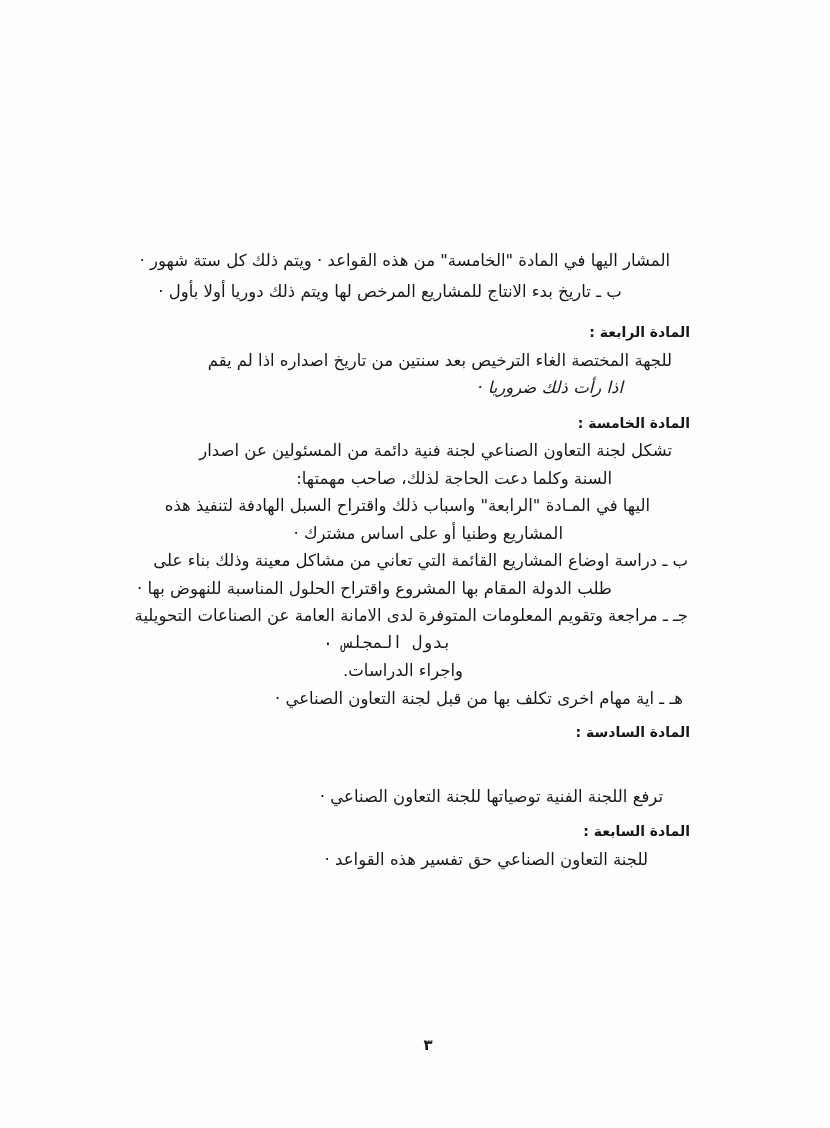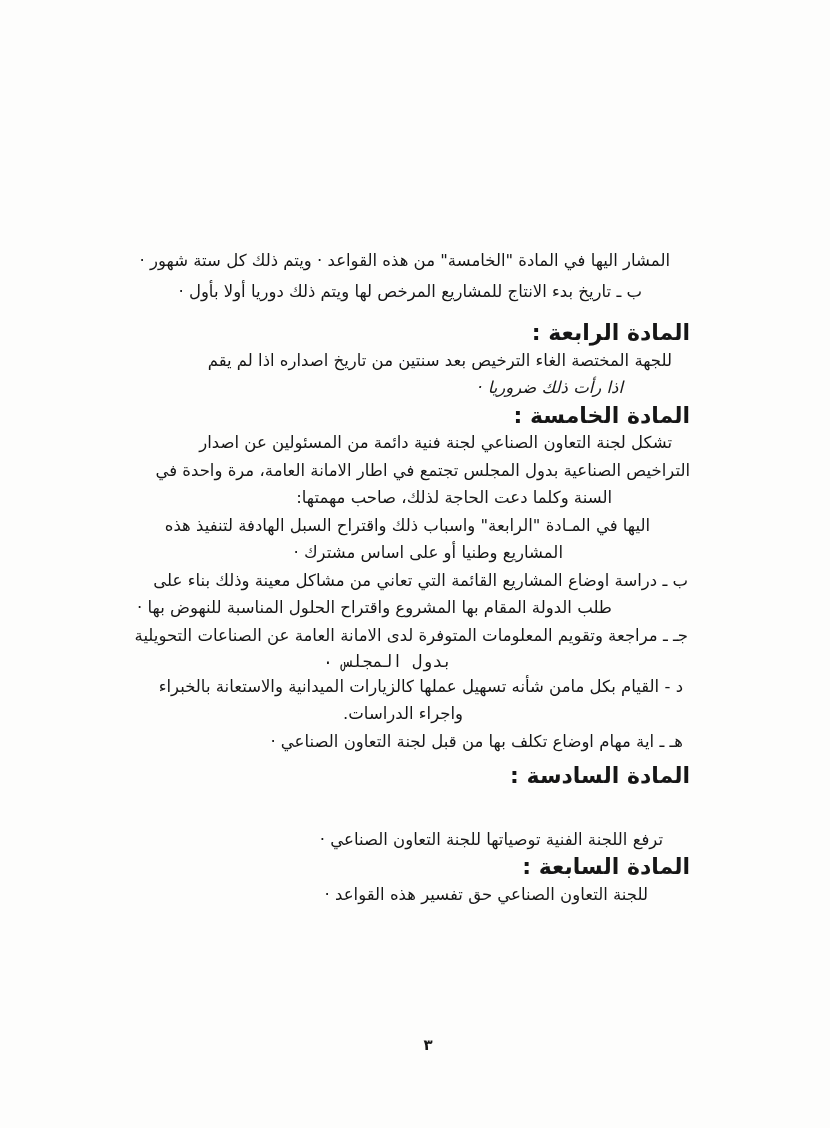--- a/index.html
+++ b/index.html
@@ -20,39 +20,39 @@
     direction: rtl;
   }
   .line {
     font-size: 16.5px;
     line-height: 27.5px;
     white-space: nowrap;
     text-align: right;
   }
   .heading {
     font-weight: bold;
-    font-size: 22px;
+    font-size: 14px;
   }
   
   .i20  { padding-right: 20px; }
-  .i48  { padding-right: 48px; }
+  .i48  { padding-right: 48px; text-align: center; }
   .i18  { padding-right: 18px; }
   .i67  { padding-right: 67px; font-style: italic; }
   .i78  { padding-right: 78px; }
   .i40  { padding-right: 40px; }
   .i127 { padding-right: 127px; }
   .i2   { padding-right: 2px; }
   .i238 { padding-right: 238px; font-family: Liberation Mono, monospace; }
   .i7   { padding-right: 7px; }
   .i227 { padding-right: 227px; }
   .i27  { padding-right: 27px; margin-top: 36px; }
   .i42  { padding-right: 42px; }
   .mt3  { margin-top: 3px; }
   .mt14 { margin-top: 14px; }
-  .mt8  { }
+  .mt8  { margin-top: 8px; }
   .mt7  { margin-top: 7px; }
   .mtn4 { margin-top: -4px; }
   .pagenum {
     position: absolute;
     top: 1036px;
     left: 0;
     width: 100%;
     text-align: center;
     text-indent: 26px;
     font-size: 15px;
@@ -67,36 +67,34 @@
 
     <div class="line i20">المشار اليها في المادة "الخامسة" من هذه القواعد · ويتم ذلك كل ستة شهور ·</div>
     <div class="line i48 mt3">ب ـ تاريخ بدء الانتاج للمشاريع المرخص لها ويتم ذلك دوريا أولا بأول ·</div>
 
     <div class="line heading mt14">المادة الرابعة :</div>
     <div class="line i18">للجهة المختصة الغاء الترخيص بعد سنتين من تاريخ اصداره اذا لم يقم</div>
     <div class="line i67">اذا رأت ذلك ضروريا ·</div>
 
     <div class="line heading mt8">المادة الخامسة :</div>
     <div class="line i18">تشكل لجنة التعاون الصناعي لجنة فنية دائمة من المسئولين عن اصدار</div>
-    <div class="line">التراخيص الصناعية بدول المجلس تجتمع في اطار الامانة العامة، مرة واحدة في</div>
     <div class="line i78">السنة وكلما دعت الحاجة لذلك، صاحب مهمتها:</div>
 
     <div class="line i40">اليها في المـادة "الرابعة" واسباب ذلك واقتراح السبل الهادفة لتنفيذ هذه</div>
     <div class="line i127">المشاريع وطنيا أو على اساس مشترك ·</div>
 
     <div class="line i2">ب ـ دراسة اوضاع المشاريع القائمة التي تعاني من مشاكل معينة وذلك بناء على</div>
     <div class="line i78">طلب الدولة المقام بها المشروع واقتراح الحلول المناسبة للنهوض بها ·</div>
 
     <div class="line i2">جـ ـ مراجعة وتقويم المعلومات المتوفرة لدى الامانة العامة عن الصناعات التحويلية</div>
     <div class="line i238">بدول المجلس ·</div>
 
-    <div class="line i7 mtn4">د - القيام بكل مامن شأنه تسهيل عملها كالزيارات الميدانية والاستعانة بالخبراء</div>
     <div class="line i227">واجراء الدراسات.</div>
 
-    <div class="line i7">هـ ـ اية مهام اوضاع تكلف بها من قبل لجنة التعاون الصناعي ·</div>
+    <div class="line i7">هـ ـ اية مهام اخرى تكلف بها من قبل لجنة التعاون الصناعي ·</div>
 
     <div class="line heading mt7">المادة السادسة :</div>
     <div class="line i27">ترفع اللجنة الفنية توصياتها للجنة التعاون الصناعي ·</div>
 
     <div class="line heading mt8">المادة السابعة :</div>
     <div class="line i42">للجنة التعاون الصناعي حق تفسير هذه القواعد ·</div>
 
   </div>
 
   <div class="pagenum">٣</div>

